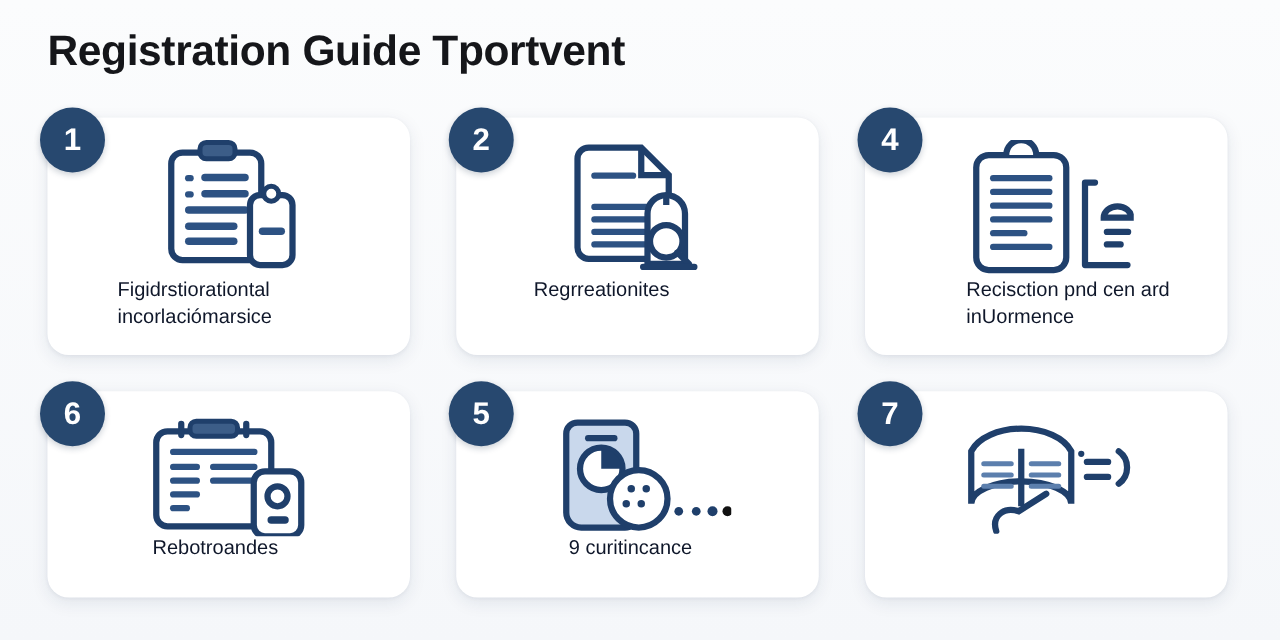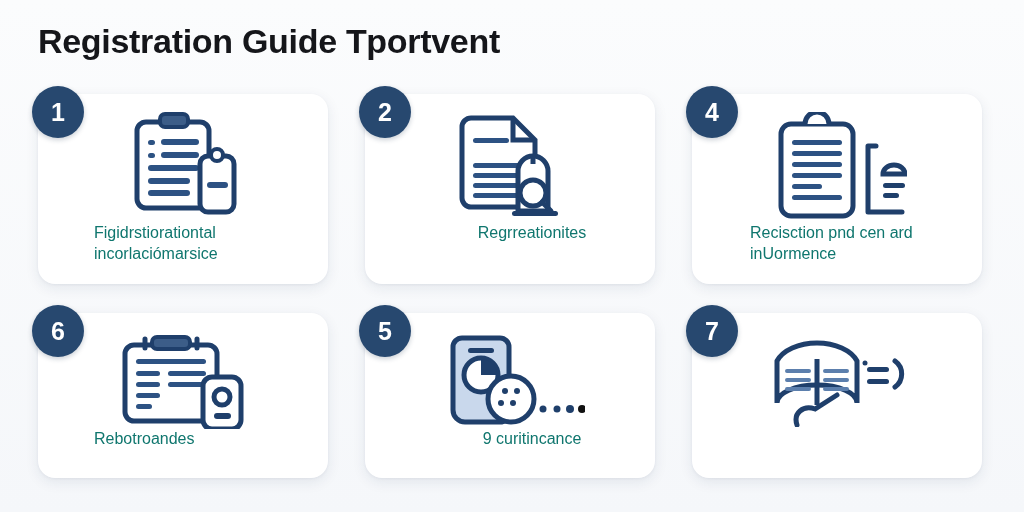--- a/index.html
+++ b/index.html
@@ -77,27 +77,27 @@
     justify-content: center;
   }
   .row-a .icon-wrap { top: 18px; height: 110px; }
   .row-b .icon-wrap { top: 20px; height: 96px; }
   .caption {
     position: absolute;
     left: 56px;
     right: 18px;
     font-size: 16px;
     line-height: 1.33;
-    color: #0f766e;
+    color: #0f172a;
     font-weight: normal;
   }
   .row-a .caption { top: 128px; }
-  .row-b .caption { top: 115px; }
-  .cap-right { left: 58px; }
-  .cap-mid { left: 62px; text-align: center; }
+  .row-b .caption { top: 115px; margin-left: 28px; }
+  .cap-right { left: 81px; }
+  .cap-mid { left: 62px; }
   svg { display: block; }
 </style>
 </head>
 <body>
 
 <div class="page">
 
   <h1 class="page-title">Registration Guide Tportvent</h1>
 
   <div class="grid">

